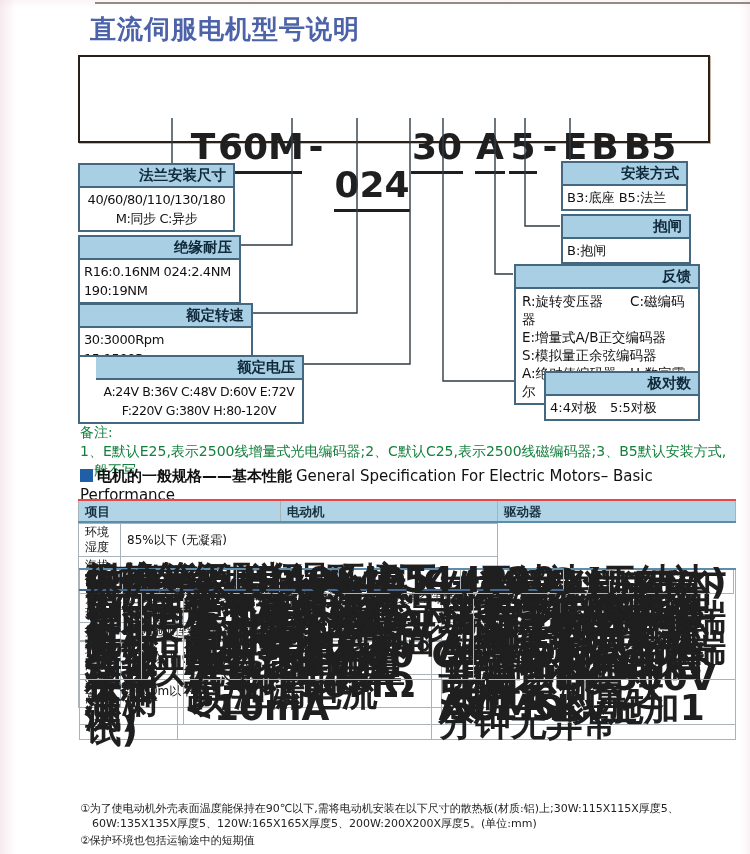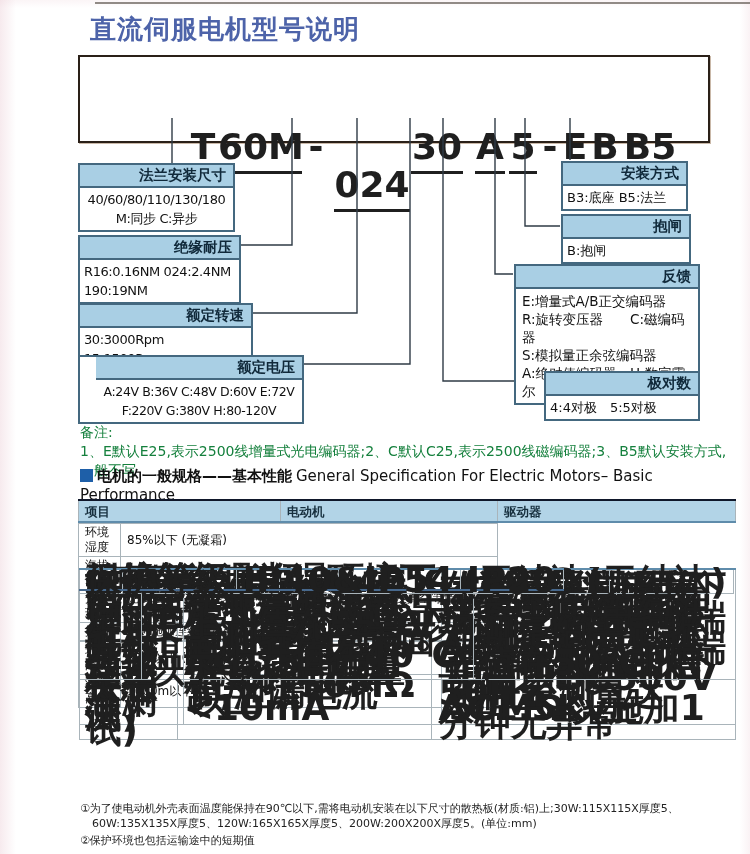--- a/index.html
+++ b/index.html
@@ -65,21 +65,21 @@
 
   
   .section{position:absolute;left:80px;top:467px;width:660px;font-size:15px;}
   .bullet{display:inline-block;width:13px;height:13px;background:#1e5fa8;margin-right:4px;vertical-align:-1px;}
   .sec-zh{font-weight:bold;color:#111;}
   .sec-en{color:#111;margin-left:4px;}
 
   
   table.spec{position:absolute;left:78px;top:499px;width:657px;border-collapse:collapse;table-layout:fixed;font-size:12px;color:#111;}
   table.spec th,table.spec td{border:1px solid #a9b4ba;padding:2px 6px;vertical-align:middle;text-align:left;line-height:15px;}
-  table.spec tr.thead th{background:#b2d4e7;font-size:12.5px;font-weight:bold;height:16px;border-top:2px solid #0f172a;border-bottom:2px solid #5f8cab;color:#17303f;}
+  table.spec tr.thead th{background:#b2d4e7;font-size:12.5px;font-weight:bold;height:16px;border-top:2px solid #ef4444;border-bottom:2px solid #5f8cab;color:#17303f;}
   table.spec tr.sep td{border-top:2px solid #5f8cab;}
   table.spec tr.last td{border-bottom:2px solid #47688c;}
   td.item{line-height:16px;}
   td.h46{height:44px;} td.h44{height:42px;} td.h36{height:34px;}
   tr.env td{height:11px;padding:1px 6px;}
   td.vlabel{writing-mode:vertical-lr;text-orientation:upright;text-align:center;letter-spacing:2px;padding:2px 0;font-size:12px;}
   td.h15{height:13px;}
 
   
   .footnotes{position:absolute;left:80px;top:801px;width:652px;font-size:11px;line-height:15px;color:#222;}
@@ -162,22 +162,22 @@
 <div class="ibox box-brake">
   <div class="hd">抱闸</div>
   <div class="bd">
     <div>B:抱闸</div>
   </div>
 </div>
 
 <div class="ibox box-feedback">
   <div class="hd">反馈</div>
   <div class="bd">
+    <div>R:旋转变压器　　C:磁编码器</div>
     <div>E:增量式A/B正交编码器</div>
-    <div>R:旋转变压器　　C:磁编码器</div>
     <div>S:模拟量正余弦编码器</div>
     <div>A:绝对值编码器　H:数字霍尔</div>
   </div>
 </div>
 
 <div class="ibox box-poles">
   <div class="hd">极对数</div>
   <div class="bd">
     <div>4:4对极　5:5对极</div>
   </div>

